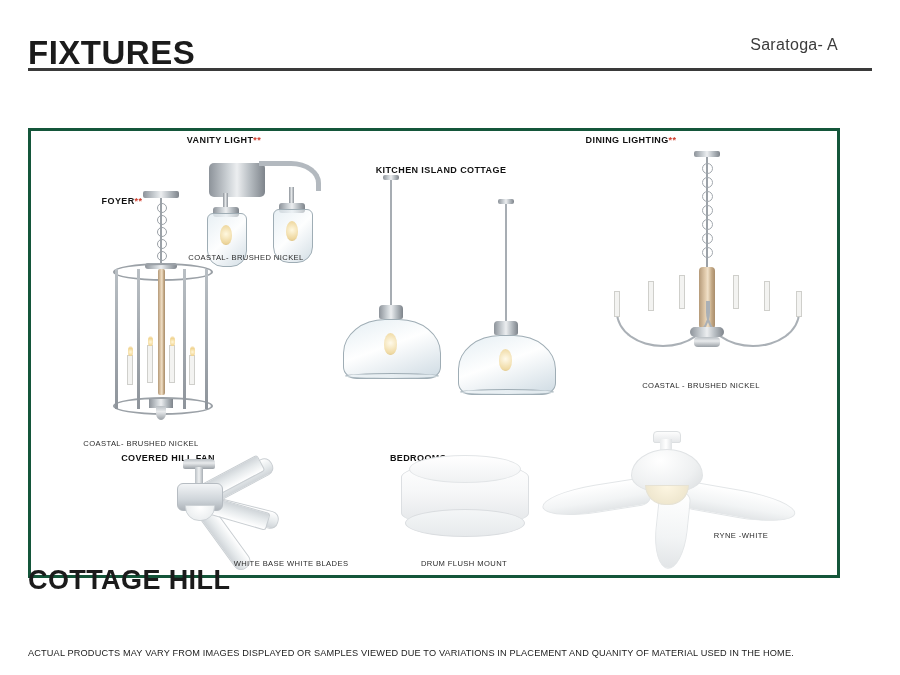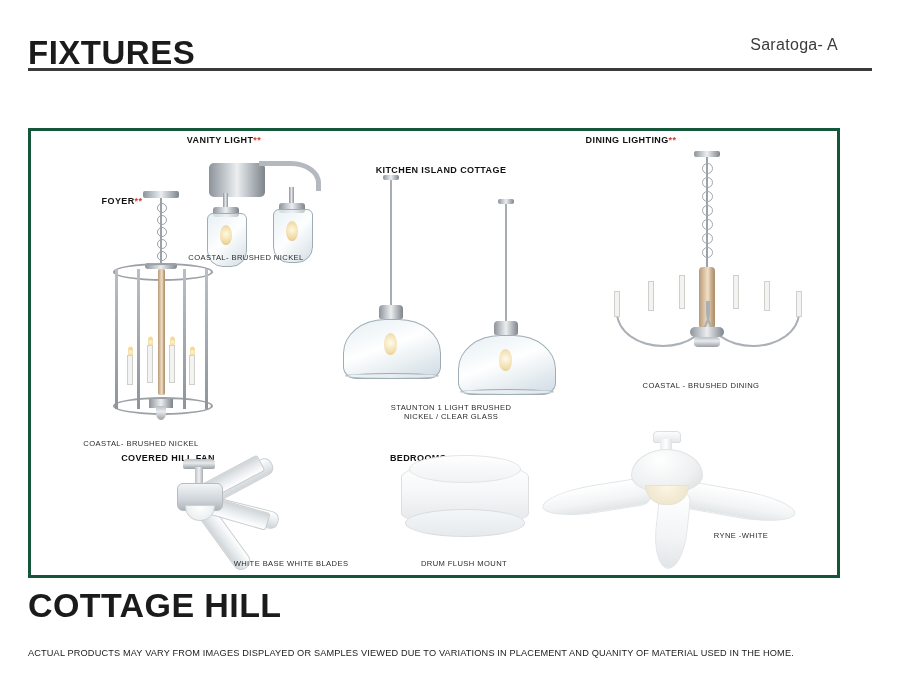--- a/index.html
+++ b/index.html
@@ -249,22 +249,22 @@
     position:absolute;
     background: linear-gradient(180deg,#ffffff,#f2f4f5 60%,#e2e5e7);
     border:1px solid #e3e6e8;
     z-index:2;
   }
 
   
   #footer-title {
     position:absolute;
     left: 28px;
-    top: 586px;
-    font-size: 34px;
+    top: 565px;
+    font-size: 27px;
     font-weight: bold;
     letter-spacing: 0.4px;
     color: #1b1b1b;
   }
   #disclaimer {
     position:absolute;
     left: 28px;
     top: 648px;
     width: 850px;
     font-size: 9.2px;
@@ -365,24 +365,20 @@
 
   <div class="fixture pendant" id="pendant-right" style="left:415px; top:68px; height:240px;">
     <div class="ccanopy metal"></div>
     <div class="prod" style="height:122px;"></div>
     <div class="neck metal" style="left:48px; top:122px;"></div>
     <div class="dome" style="left:12px; top:136px;"></div>
     <div class="ibulb" style="left:53px; top:150px;"></div>
     <div class="rim" style="left:14px; top:190px; width:92px;"></div>
   </div>
 
-  <div class="lbl caption wrap" style="left:330px; top:272px; width:180px;">
-    <div>STAUNTON 1 LIGHT BRUSHED</div>
-    <div>NICKEL / CLEAR GLASS</div>
-  </div>
 
   <div class="fixture" id="dining">
     <div class="dcanopy metal"></div>
     <div class="dchain"></div>
     <div class="dlink" style="top:12px;"></div>
     <div class="dlink" style="top:26px;"></div>
     <div class="dlink" style="top:40px;"></div>
     <div class="dlink" style="top:54px;"></div>
     <div class="dlink" style="top:68px;"></div>
     <div class="dlink" style="top:82px;"></div>
@@ -417,21 +413,21 @@
       <div class="stick" style="height:26px; background:#f3f3f1; border:1px solid #cfcfcb; box-sizing:border-box;"></div>
     </div>
 
     <div class="hub metal"></div>
     <div class="base metal-v"></div>
   </div>
 
   <div class="lbl bold" style="left:520px; top:4px; width:160px;">
     <span>DINING LIGHTING</span><span class="star">**</span>
   </div>
-  <div class="lbl caption" style="left:570px; top:250px; width:200px;">COASTAL - BRUSHED DINING</div>
+  <div class="lbl caption" style="left:570px; top:250px; width:200px;">COASTAL - BRUSHED NICKEL</div>
 
   <div class="lbl bold" style="left:42px; top:322px; width:190px;">COVERED HILL FAN</div>
 
   <div class="fixture" id="porchfan">
     <div class="mount metal-v"></div>
     <div class="down"></div>
     <div class="blade" style="transform: rotate(-28deg);"></div>
     <div class="blade" style="transform: rotate(14deg);"></div>
     <div class="blade" style="transform: rotate(54deg);"></div>
     <div class="blade" style="transform-origin: 80px 8px; left:12px; transform: rotate(196deg);"></div>

